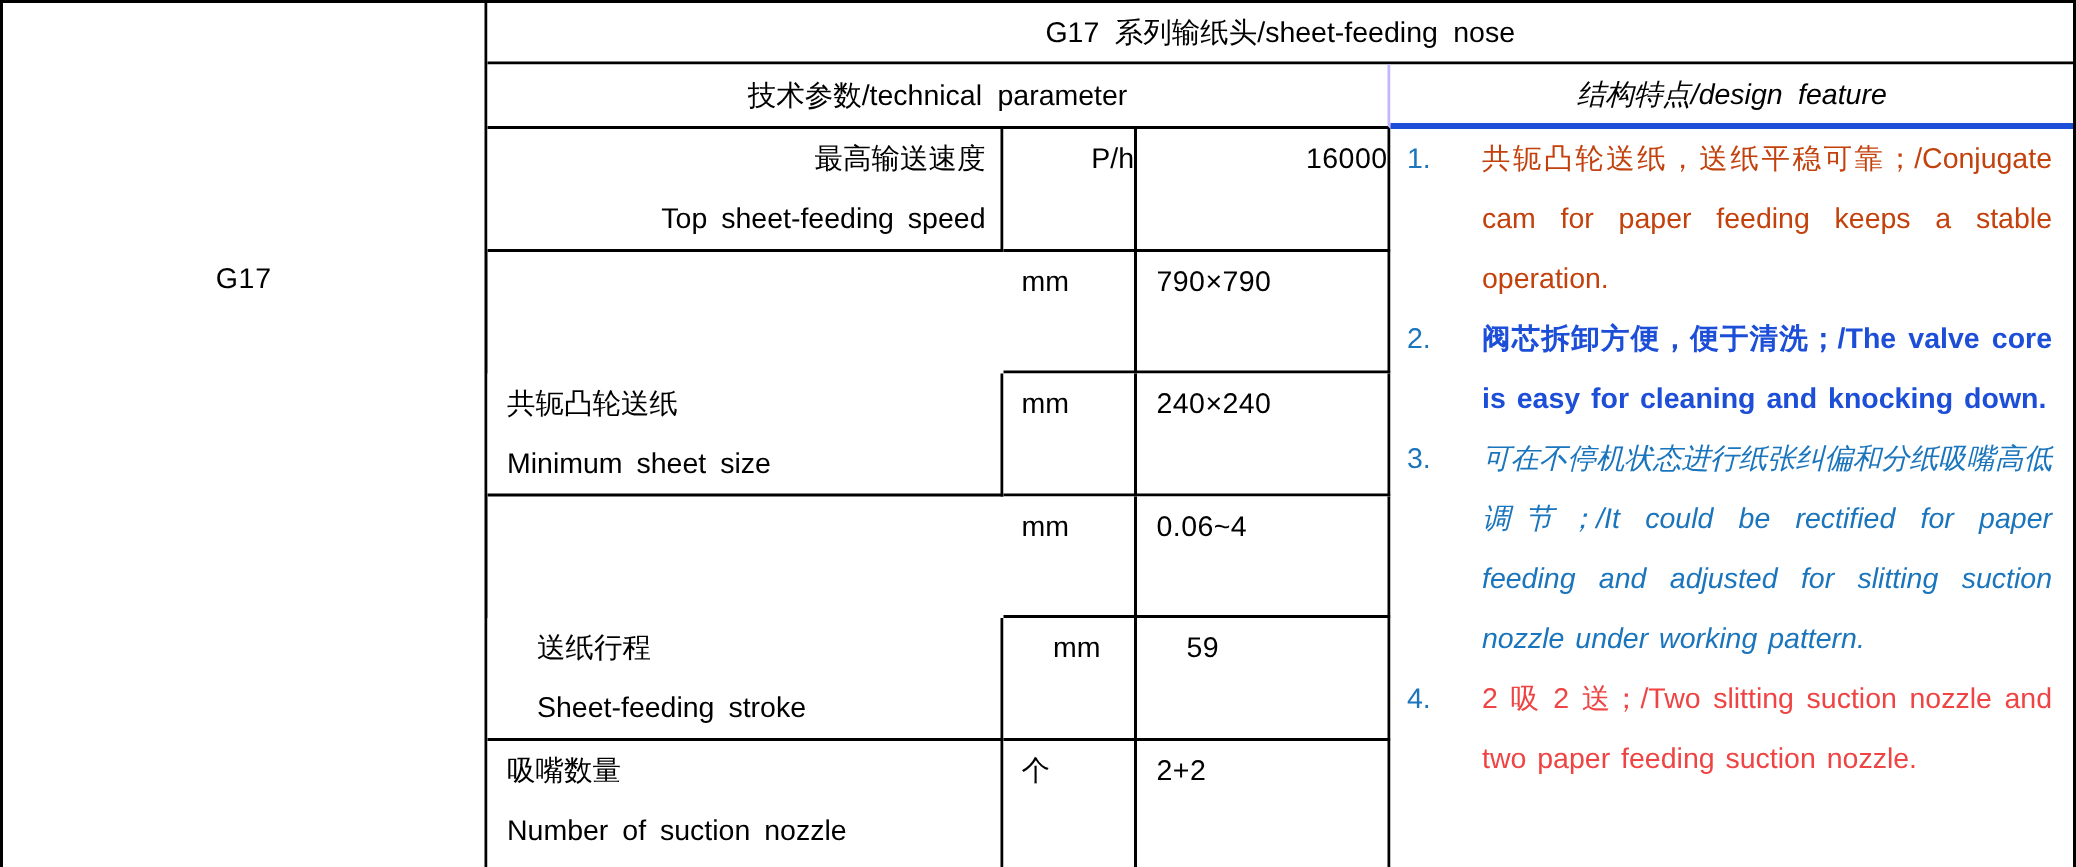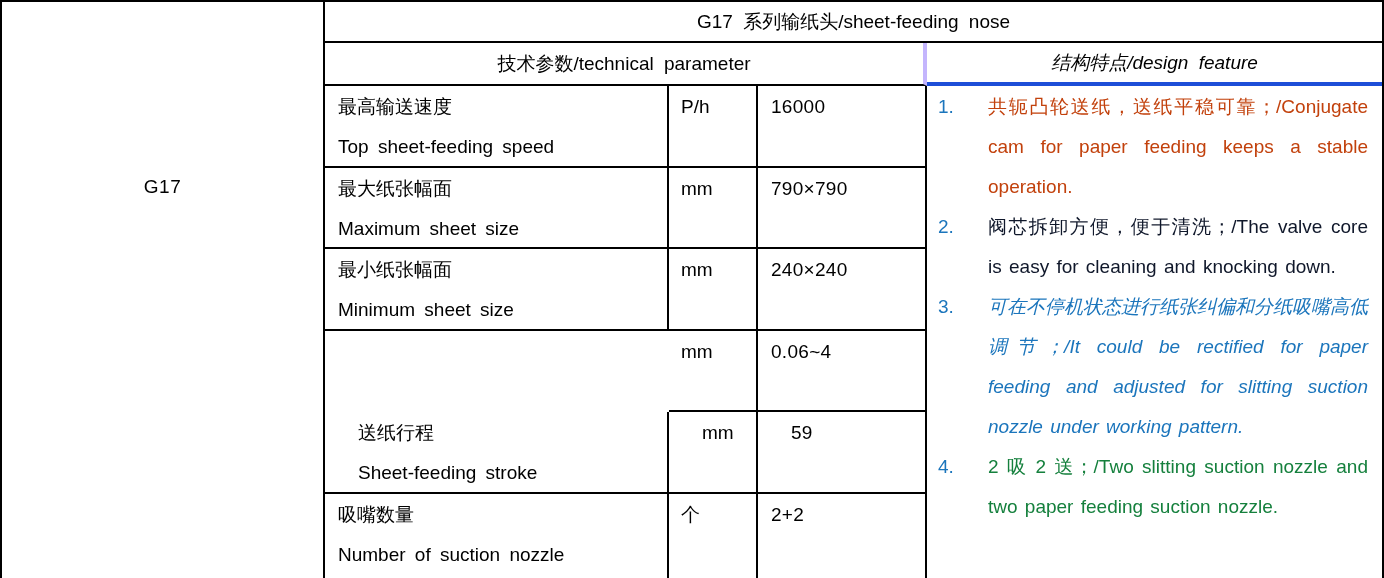--- a/index.html
+++ b/index.html
@@ -45,21 +45,21 @@
     grid-row: 1;
     border-bottom: 2px solid #000;
     display: flex;
     align-items: center;
     justify-content: center;
     word-spacing: 5px;
   }
   .h-param {
     grid-column: 2 / 5;
     grid-row: 2;
-    border-right: 4px solid #c4b5fd;
+    border-right: 2px solid #c4b5fd;
     border-bottom: 2px solid #000;
     display: flex;
     align-items: center;
     justify-content: center;
     word-spacing: 5px;
   }
   .h-feature {
     grid-column: 5 / 6;
     grid-row: 2;
     border-bottom: 4px solid #1d4ed8;
@@ -71,21 +71,21 @@
   }
 
   
   .c-name { grid-column: 2; border-right: 2px solid #000; border-bottom: 2px solid #000;
             padding: 1px 10px 0 13px; line-height: 40px; }
   .c-name .en { word-spacing: 4px; }
   .c-unit { grid-column: 3; border-right: 2px solid #000; border-bottom: 2px solid #000;
             padding: 1px 0 0 12px; line-height: 40px; }
   .c-val  { grid-column: 4; border-right: 2px solid #000; border-bottom: 2px solid #000;
             padding: 1px 0 0 13px; line-height: 40px; letter-spacing: 0.3px; }
-  .r0 { grid-row: 3; } .r1 { grid-row: 4; } .r2 { grid-row: 5; }
+  .r0 { grid-row: 3; text-align: right; } .r1 { grid-row: 4; } .r2 { grid-row: 5; }
   .r3 { grid-row: 6; } .r4 { grid-row: 7; padding-left: 33px; } .r5 { grid-row: 8; border-bottom: none; }
 
   
   .c-features {
     grid-column: 5 / 6;
     grid-row: 3 / 9;
     padding: 1px 14px 0 11px;
     line-height: 40px;
   }
   .feat { display: flex; align-items: flex-start; }
@@ -112,29 +112,25 @@
 
     <div class="cell h-feature">结构特点/design feature</div>
 
     <div class="cell c-name r0">
       <div class="zh">最高输送速度</div>
       <div class="en">Top sheet-feeding speed</div>
     </div>
     <div class="cell c-unit r0">P/h</div>
     <div class="cell c-val r0">16000</div>
 
-    <div class="cell c-name r1">
-      <div class="zh">最大纸张幅面</div>
-      <div class="en">Maximum sheet size</div>
-    </div>
     <div class="cell c-unit r1">mm</div>
     <div class="cell c-val r1">790×790</div>
 
     <div class="cell c-name r2">
-      <div class="zh">最小纸张幅面</div>
+      <div class="zh">共轭凸轮送纸</div>
       <div class="en">Minimum sheet size</div>
     </div>
     <div class="cell c-unit r2">mm</div>
     <div class="cell c-val r2">240×240</div>
 
     <div class="cell c-unit r3">mm</div>
     <div class="cell c-val r3">0.06~4</div>
 
     <div class="cell c-name r4">
       <div class="zh">送纸行程</div>
@@ -150,26 +146,26 @@
     <div class="cell c-unit r5">个</div>
     <div class="cell c-val r5">2+2</div>
 
     <div class="cell c-features">
       <div class="feat">
         <span class="feat-num" style="color: rgb(27, 117, 188);">1.</span>
         <span class="feat-text" style="color: #c2410c;">共轭凸轮送纸，送纸平稳可靠；/Conjugate cam for paper feeding keeps a stable operation.</span>
       </div>
       <div class="feat">
         <span class="feat-num" style="color: rgb(27, 117, 188);">2.</span>
-        <span class="feat-text" style="color: #0f172a;">阀芯拆卸方便，便于清洗；/The valve core is easy for cleaning and knocking down.</span>
+        <span class="feat-text" style="color: #1d4ed8; font-weight: bold;">阀芯拆卸方便，便于清洗；/The valve core is easy for cleaning and knocking down.</span>
       </div>
       <div class="feat">
         <span class="feat-num" style="color: rgb(27, 117, 188);">3.</span>
         <span class="feat-text" style="color: rgb(27, 117, 188); font-style: italic;">可在不停机状态进行纸张纠偏和分纸吸嘴高低调节；/It could be rectified for paper feeding and adjusted for slitting suction nozzle under working pattern.</span>
       </div>
       <div class="feat">
         <span class="feat-num" style="color: rgb(27, 117, 188);">4.</span>
-        <span class="feat-text" style="color: #15803d;">2 吸 2 送；/Two slitting suction nozzle and two paper feeding suction nozzle.</span>
+        <span class="feat-text" style="color: #ef4444;">2 吸 2 送；/Two slitting suction nozzle and two paper feeding suction nozzle.</span>
       </div>
     </div>
 
   </div>
 </div>
 
 </body></html>

